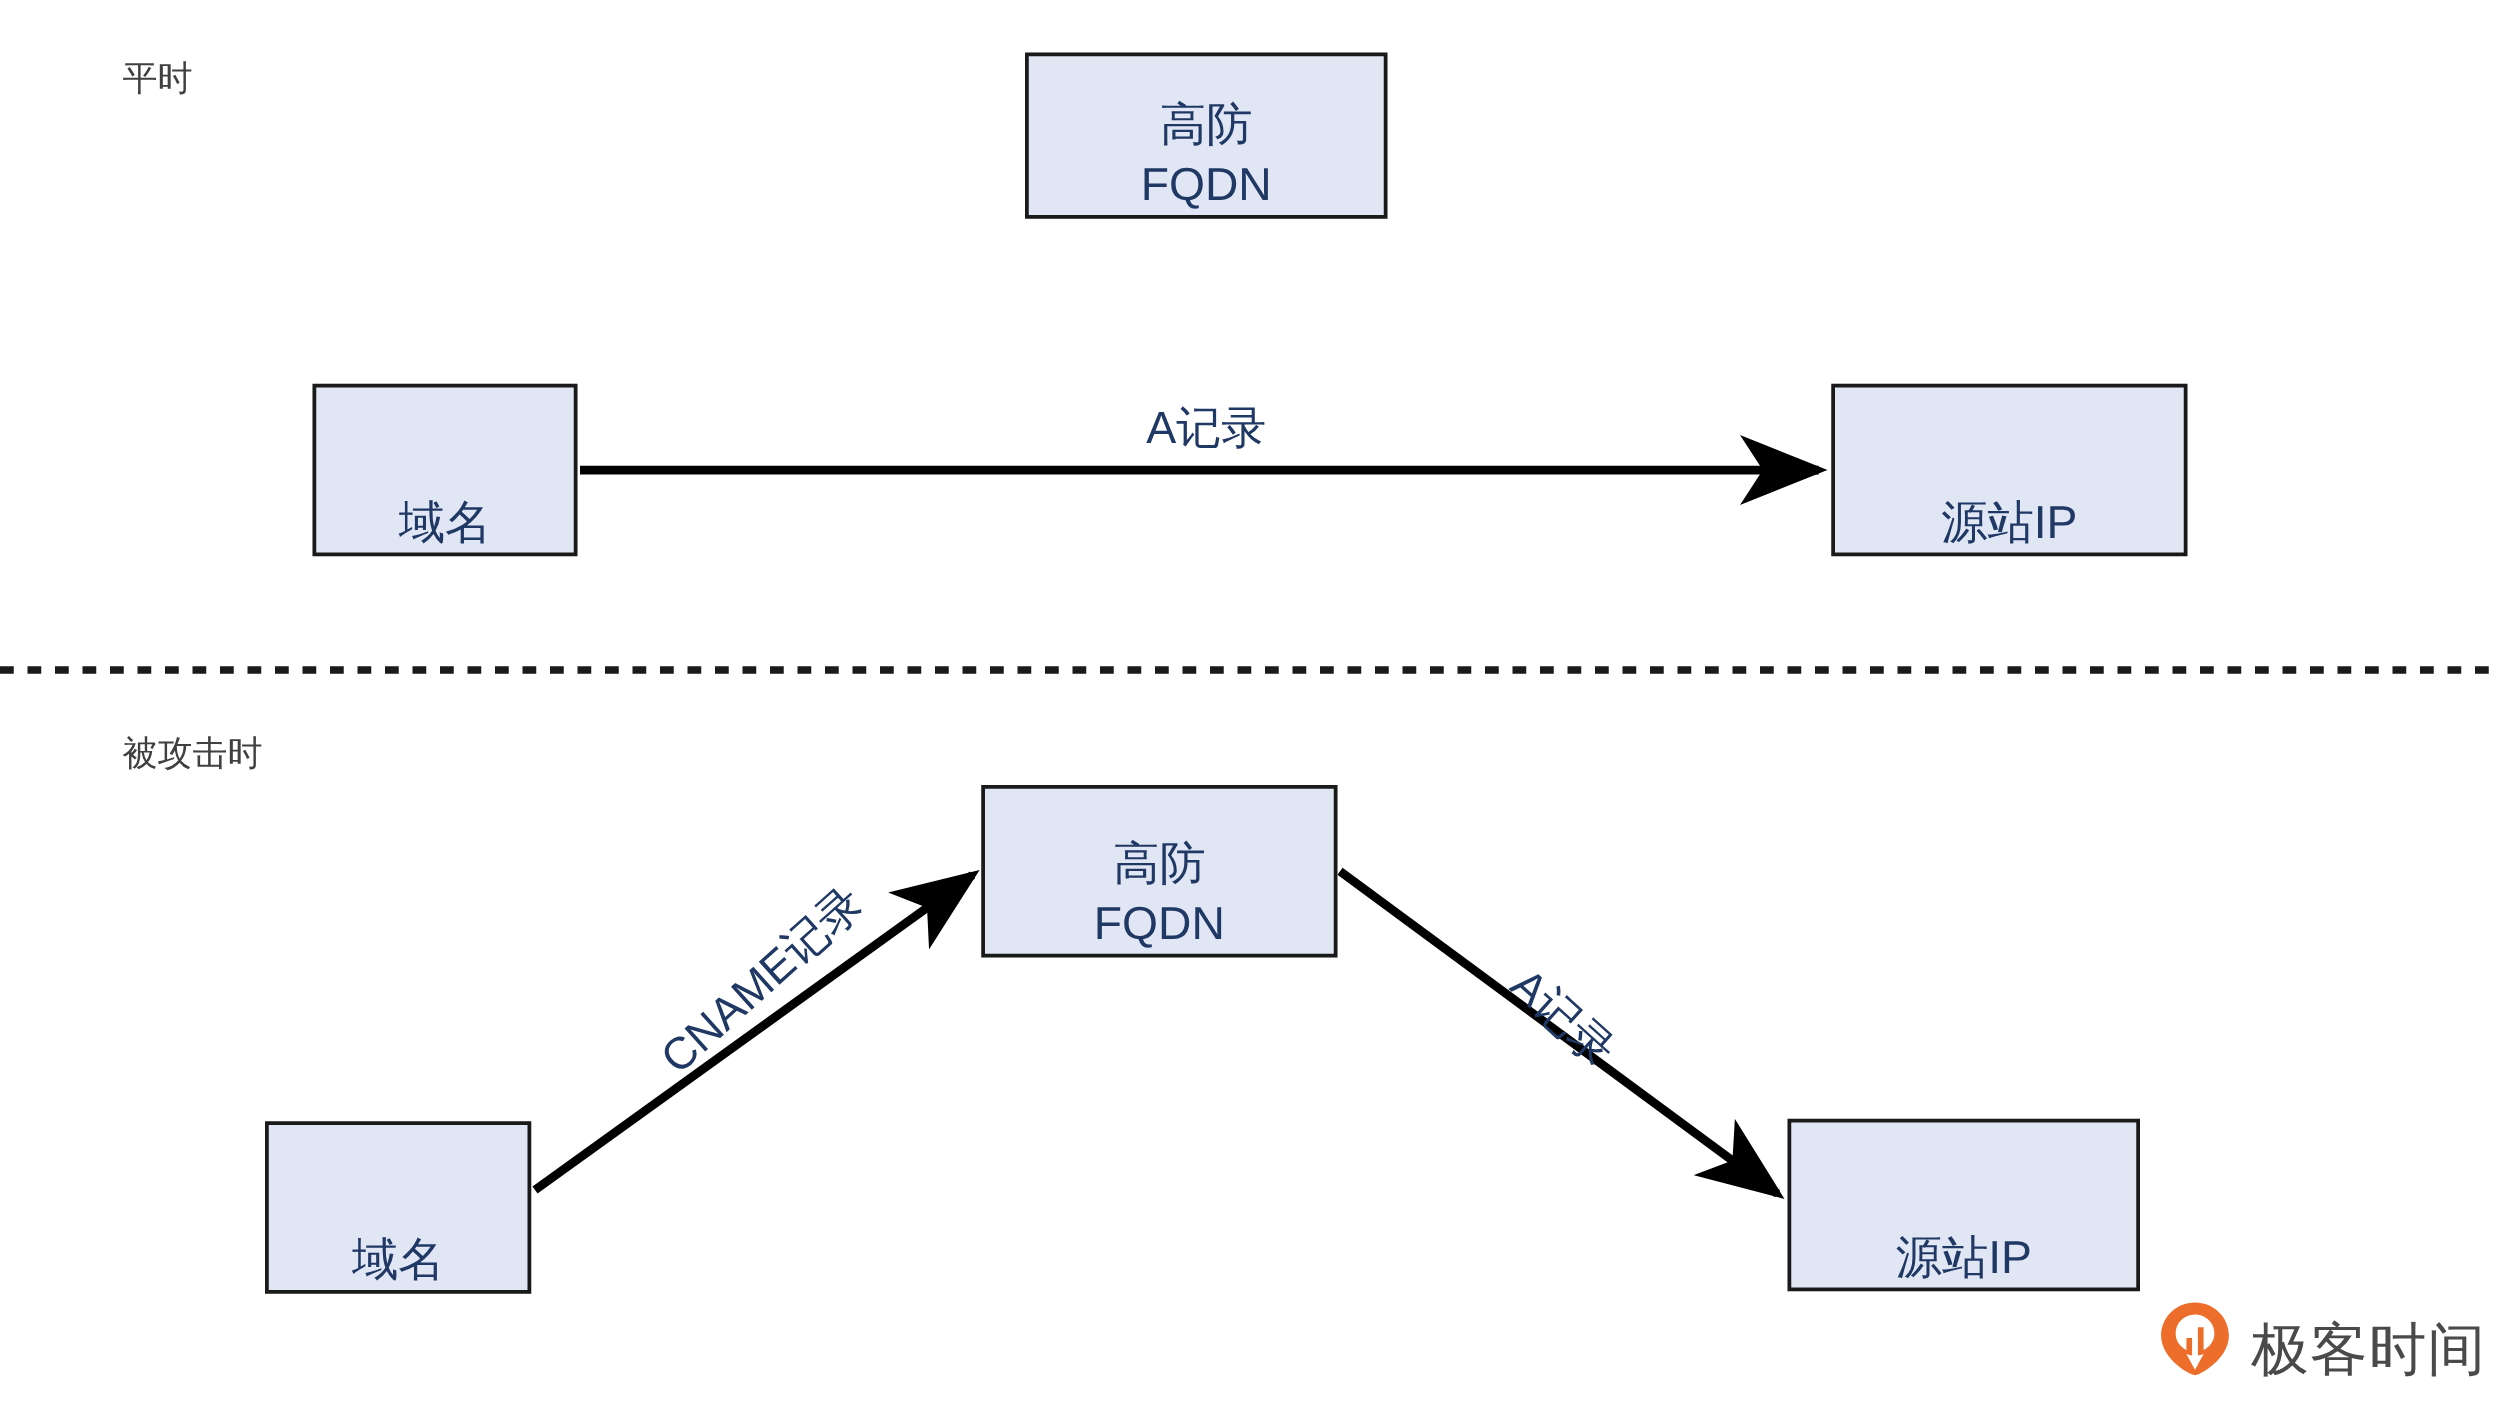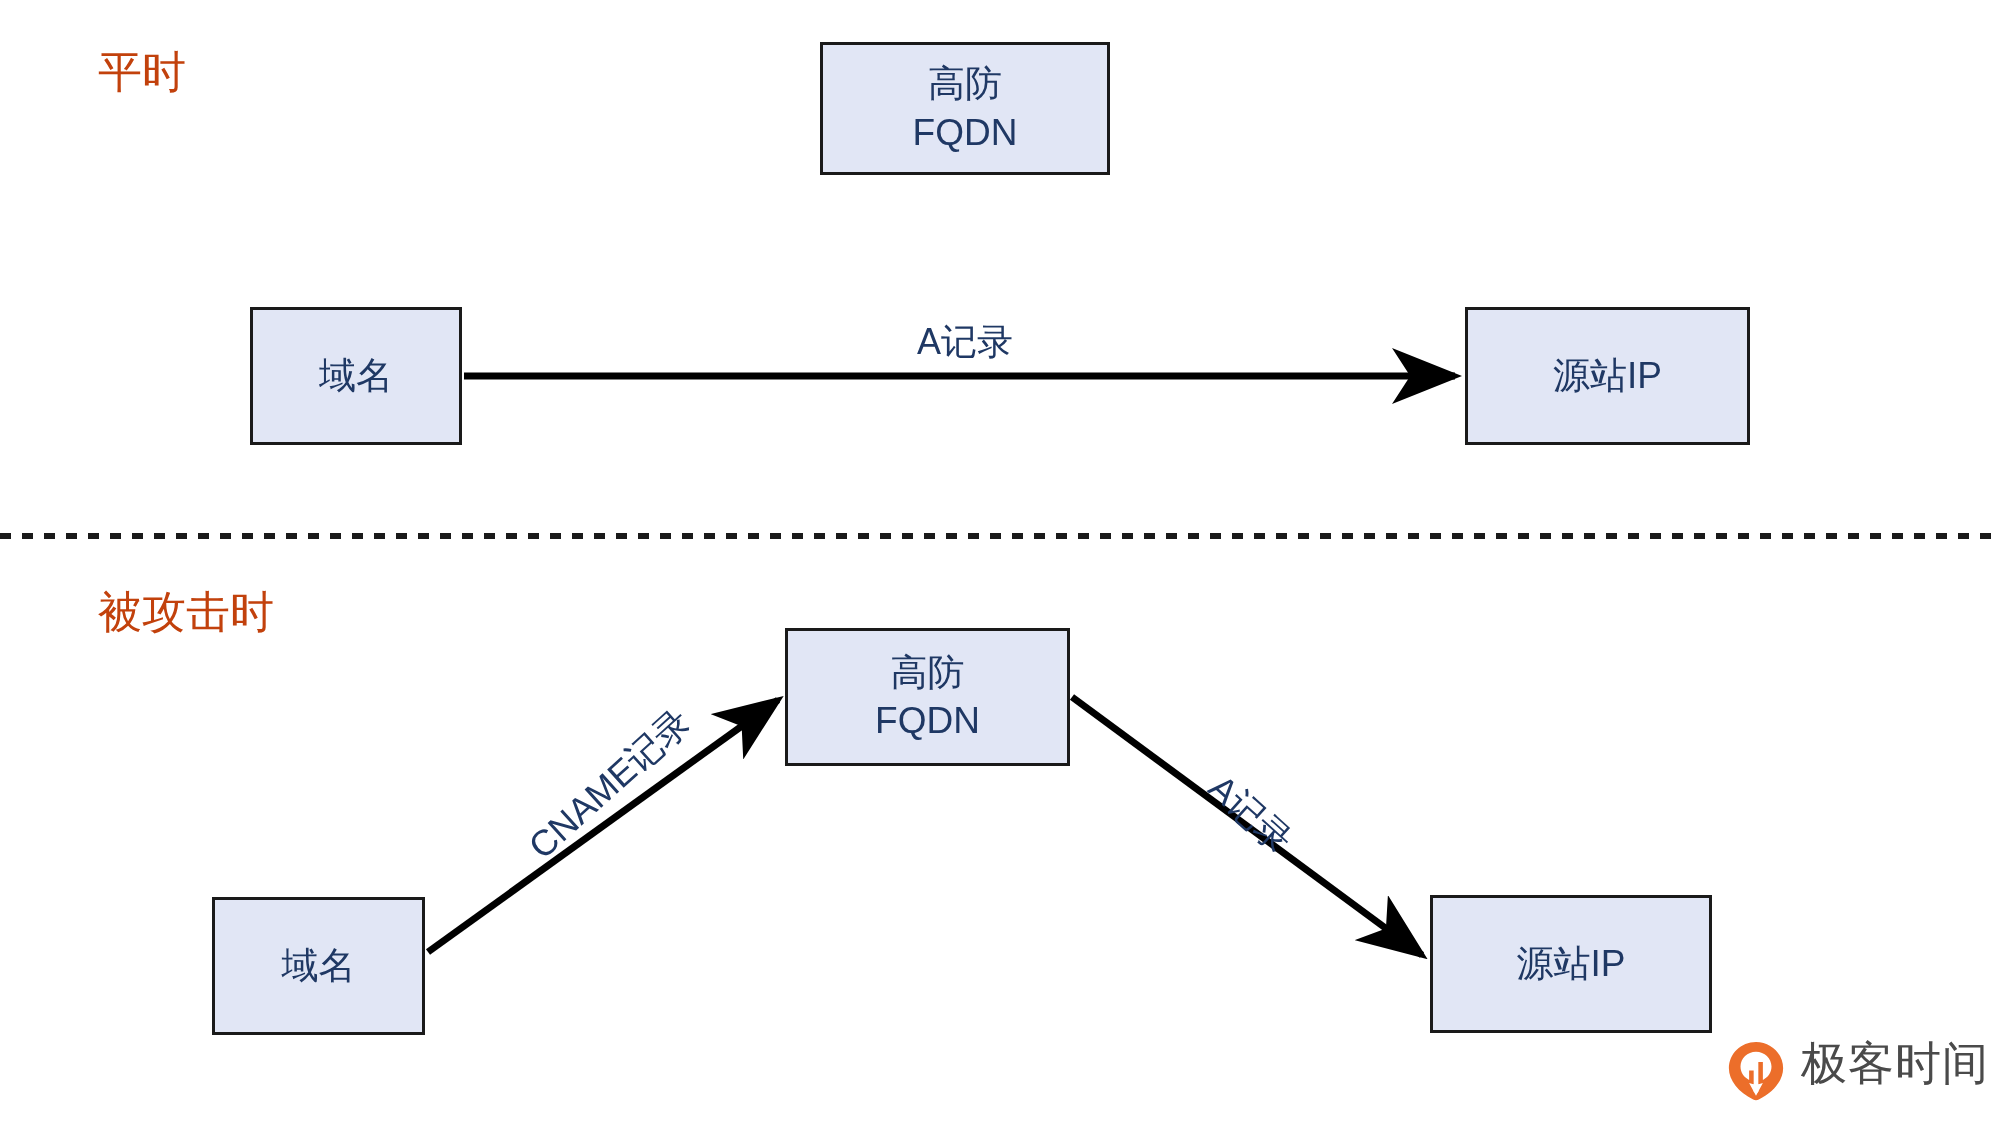--- a/index.html
+++ b/index.html
@@ -15,39 +15,39 @@
     position: relative;
     width: 2000px;
     height: 1125px;
     background: #ffffff;
     overflow: hidden;
   }
 
   
   .section-caption {
     position: absolute;
-    color: #c2410c;
-    font-size: 44px;
+    color: #404040;
+    font-size: 28px;
     line-height: 1.1;
     white-space: nowrap;
     font-weight: 400;
   }
   #caption-normal  { left: 98px;  top: 48px; }
   #caption-attack  { left: 98px;  top: 588px; }
 
   
   .node-box {
     position: absolute;
     box-sizing: border-box;
     background: #e1e6f5;
     border: 3px solid #1a1a1a;
     display: flex;
     flex-direction: column;
     align-items: center;
-    justify-content: center;
+    justify-content: flex-end;
     color: #1f3864;
     font-size: 37px;
     line-height: 1.30;
     text-align: center;
     white-space: nowrap;
     user-select: none;
   }
   .node-box .line { display: block; }
 
   #box-fqdn-top     { left: 820px;  top: 42px;  width: 290px; height: 133px; }
@@ -96,21 +96,21 @@
     text-align: center;
     transform: rotate(42deg);
   }
 
   
   #watermark {
     position: absolute;
     left: 1725px;
     top: 1040px;
     display: flex;
-    align-items: flex-start;
+    align-items: flex-end;
     gap: 14px;
   }
   #watermark-mark {
     width: 62px;
     height: 62px;
     flex: 0 0 auto;
   }
   #watermark-text {
     color: #4a4a4a;
     font-size: 46px;

